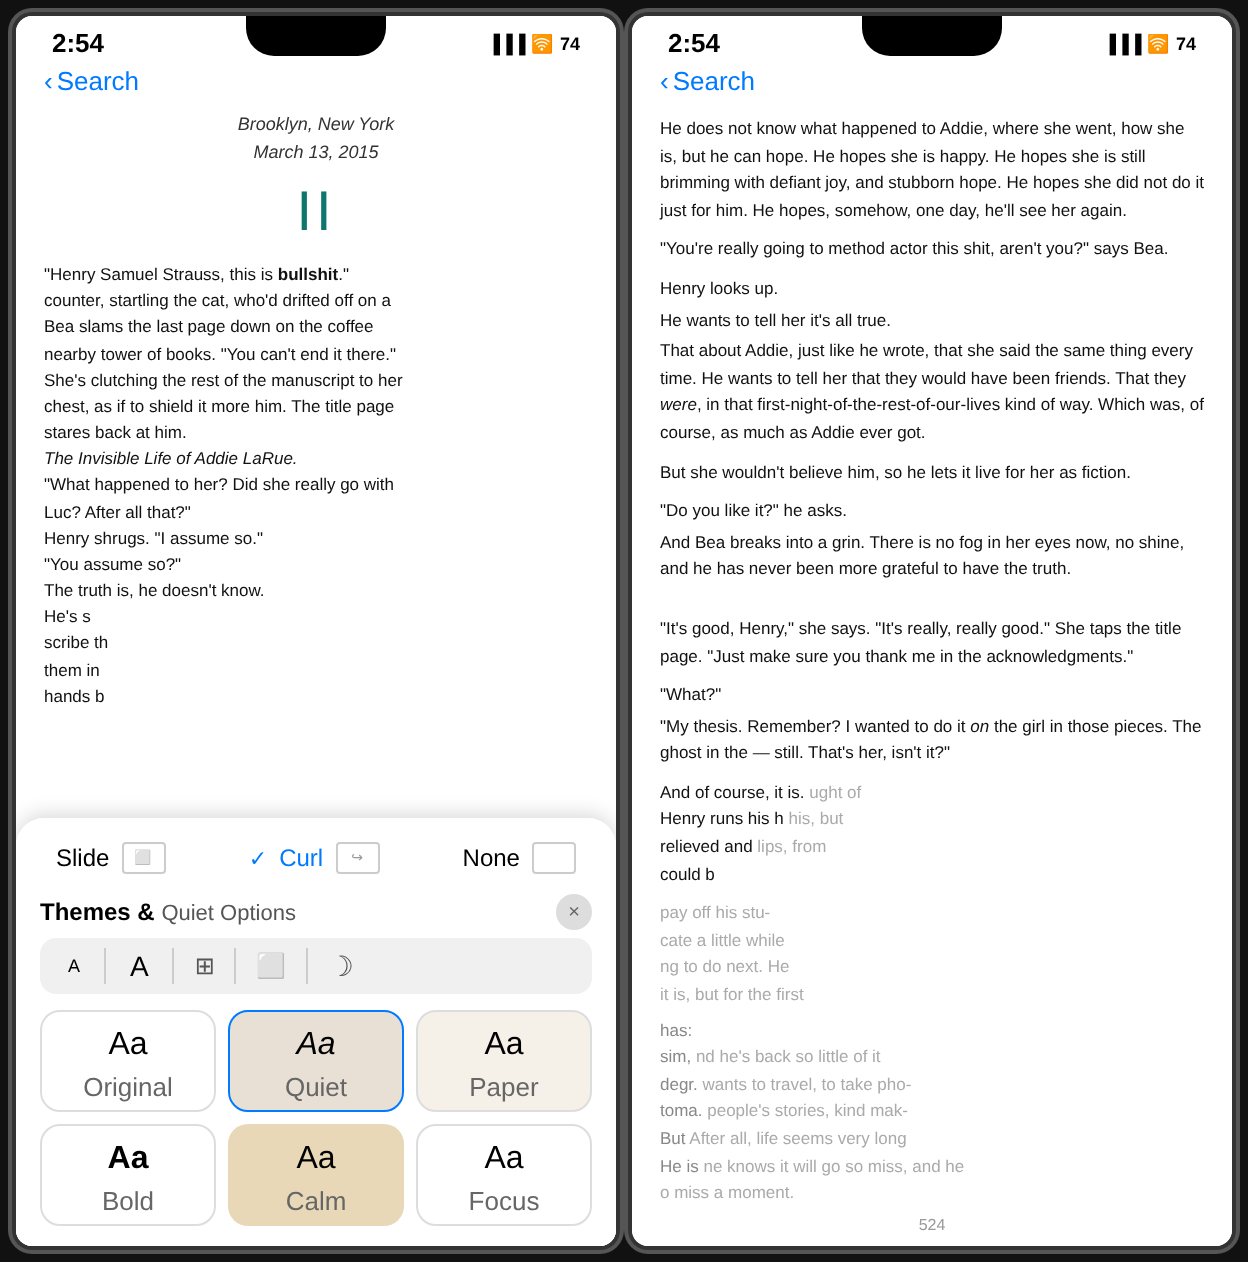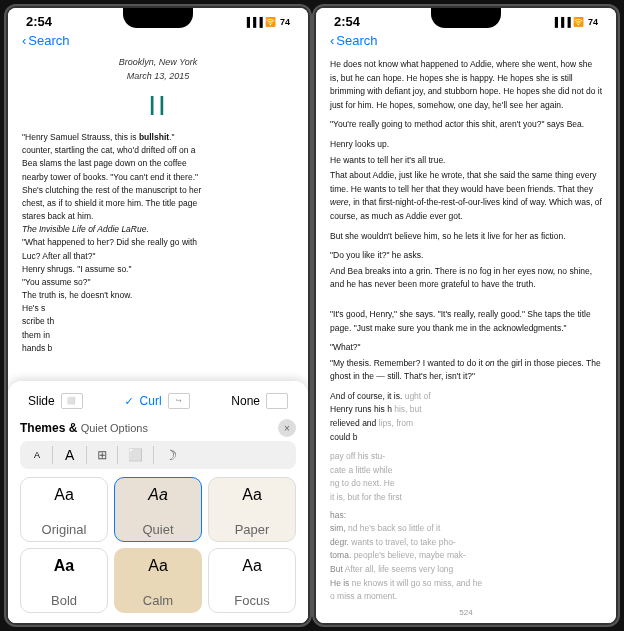--- a/index.html
+++ b/index.html
@@ -174,21 +174,21 @@
       display: grid;
       grid-template-columns: 1fr 1fr 1fr;
       gap: 6px;
     }
     .theme-card {
       border-radius: 10px;
       padding: 8px 6px 4px;
       display: flex;
       flex-direction: column;
       align-items: center;
-      gap: 18px;
+      gap: 4px;
       border: 1.5px solid transparent;
       cursor: pointer;
     }
     .theme-card.selected { border-color: #007AFF; }
     .theme-card .theme-aa {
       font-size: 16px;
       font-weight: 500;
     }
     .theme-card .theme-label {
       font-size: 13px;
@@ -366,21 +366,21 @@
         <p style="margin-bottom:2px">"Do you like it?" he asks.</p>
         <p style="margin-bottom:16px">And Bea breaks into a grin. There is no fog in her eyes now, no shine, and he has never been more grateful to have the truth.</p>
         <p style="margin-bottom:6px">"It's good, Henry," she says. "It's really, really good." She taps the title page. "Just make sure you thank me in the acknowledgments."</p>
         <p style="margin-bottom:2px">"What?"</p>
         <p style="margin-bottom:6px">"My thesis. Remember? I wanted to do it <span style="font-style:italic">on</span> the girl in those pieces. The ghost in the <span style="font-style:italic">—</span> still. That's her, isn't it?"</p>
         <p style="margin-bottom:6px">And of course, it is. <span style="color:#aaa">ught of</span><br>Henry runs his h<span style="color:#aaa"> his, but</span><br>relieved and <span style="color:#aaa"> lips, from</span><br>could b</p>
         <p style="margin-bottom:4px;color:#888"><span style="color:#aaa">pay off his stu-<br>cate a little while<br>ng to do next. He<br>it is, but for the first</span></p>
         <p style="color:#888">has:<br>
         sim, <span style="color:#aaa">nd he's back so little of it</span><br>
         degr. <span style="color:#aaa">wants to travel, to take pho-</span><br>
-        toma. <span style="color:#aaa">people's believe, maybe mak-</span><br>
+        toma. <span style="color:#aaa">people's stories, kind mak-</span><br>
         But <span style="color:#aaa">After all, life seems very long</span><br>
         He is <span style="color:#aaa">ne knows it will go so miss, and he</span><br>
         <span style="color:#aaa">o miss a moment.</span></p>
       </div>
       <div class="page-number">524</div>
     </div>
   </div>
 </div>
 
 </body></html>

